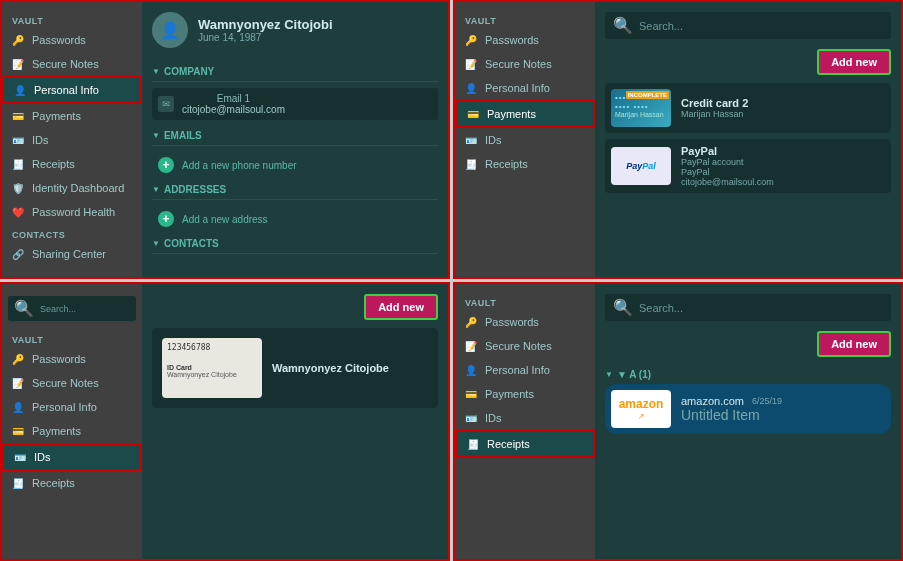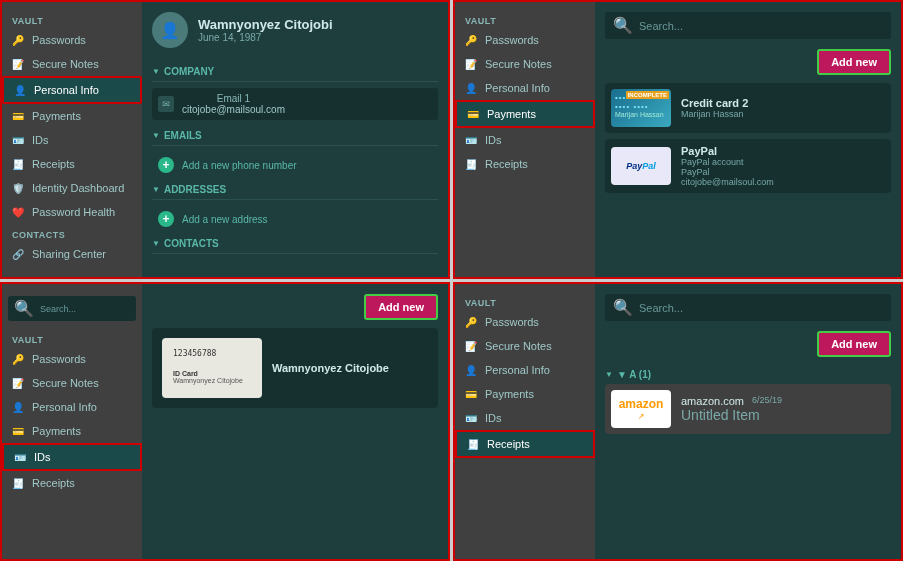--- a/index.html
+++ b/index.html
@@ -50,27 +50,27 @@
     .card-dots { color: #7ae8f8; font-size: 8px; letter-spacing: 1px; }
     .card-name-small { color: #a0e8d8; font-size: 7px; }
     .incomplete-badge { position: absolute; top: 2px; right: 2px; background: #e8a020; color: #fff; font-size: 6px; padding: 1px 2px; border-radius: 1px; font-weight: bold; }
     .paypal-card { width: 60px; height: 38px; background: #e8e8f8; border-radius: 4px; display: flex; align-items: center; justify-content: center; flex-shrink: 0; }
     .paypal-text-logo { color: #003087; font-size: 9px; font-weight: bold; font-style: italic; }
     .paypal-text-logo span { color: #009cde; }
     .card-info-name { color: #d0e8e8; font-size: 11px; font-weight: bold; }
     .card-info-detail { color: #7aa8a8; font-size: 9px; }
 
     
-    .id-card-visual { width: 100px; height: 60px; background: #e8e8e0; border-radius: 4px; flex-shrink: 0; padding: 11px; position: relative; }
+    .id-card-visual { width: 100px; height: 60px; background: #e8e8e0; border-radius: 4px; flex-shrink: 0; padding: 5px; position: relative; }
     .id-card-number { color: #333; font-size: 8px; font-family: monospace; }
     .id-card-label { color: #333; font-size: 7px; font-weight: bold; margin-top: 12px; }
     .id-card-owner { color: #555; font-size: 7px; }
 
     
-    .receipt-item { display: flex; align-items: center; gap: 10px; padding: 6px; background: #404040; border-radius: 4px; margin-bottom: 6px; }
+    .receipt-item { display: flex; align-items: center; gap: 10px; padding: 6px; background: #0c4a6e; border-radius: 12px; margin-bottom: 6px; }
     .amazon-logo { width: 60px; height: 38px; background: #fff; border-radius: 4px; display: flex; align-items: center; justify-content: center; flex-direction: column; gap: 1px; flex-shrink: 0; }
     .amazon-text { color: #FF9900; font-size: 12px; font-weight: bold; font-family: Arial; }
     .amazon-arrow { color: #FF9900; font-size: 8px; }
     .receipt-info-name { color: #d0e8e8; font-size: 11px; }
     .receipt-info-detail { color: #7aa8a8; font-size: 14px; }
     .receipt-date { color: #7aa8a8; font-size: 9px; margin-left: auto; white-space: nowrap; }
 
     
     .group-header { color: #5ab8a8; font-size: 10px; font-weight: bold; padding: 4px 0; display: flex; align-items: center; gap: 4px; }
     .group-header::before { content: '▼'; font-size: 8px; }
@@ -319,21 +319,21 @@
     <div class="content-header">
       <button class="add-new-btn">Add new</button>
     </div>
     <div class="group-header">▼ A (1)</div>
     <div class="receipt-item">
       <div class="amazon-logo">
         <div class="amazon-text">amazon</div>
         <div class="amazon-arrow">↗</div>
       </div>
       <div>
-        <div style="display:flex; gap:8px; align-items:flex-start;">
+        <div style="display:flex; gap:8px; align-items:center;">
           <span class="receipt-info-name">amazon.com</span>
           <span class="receipt-date">6/25/19</span>
         </div>
         <div class="receipt-info-detail">Untitled Item</div>
       </div>
     </div>
   </div>
 </div>
 
 </body></html>

